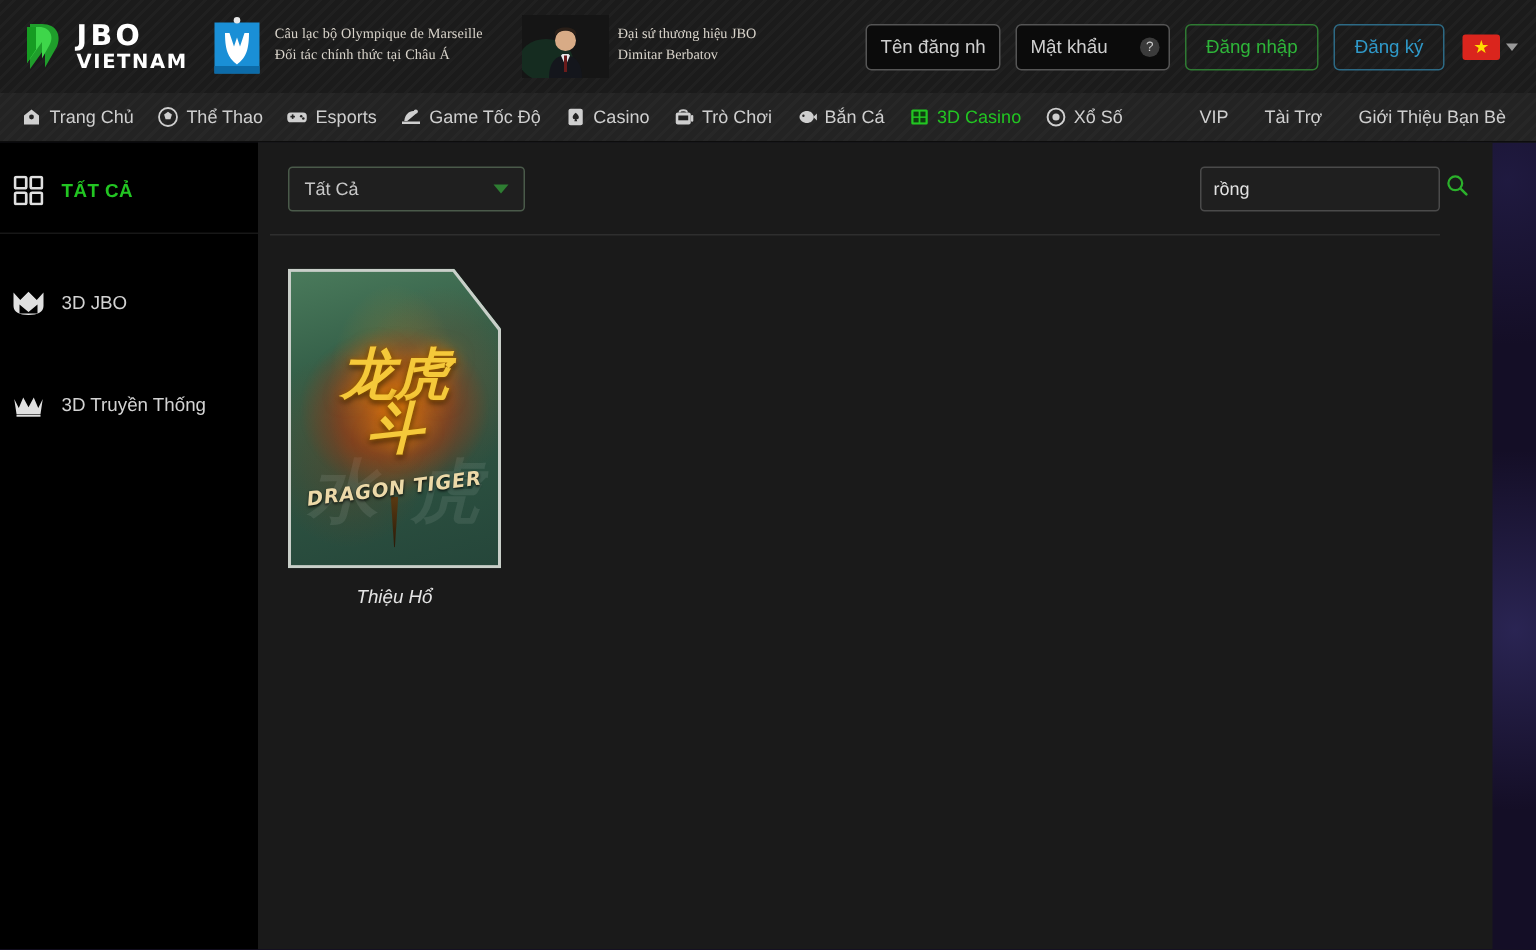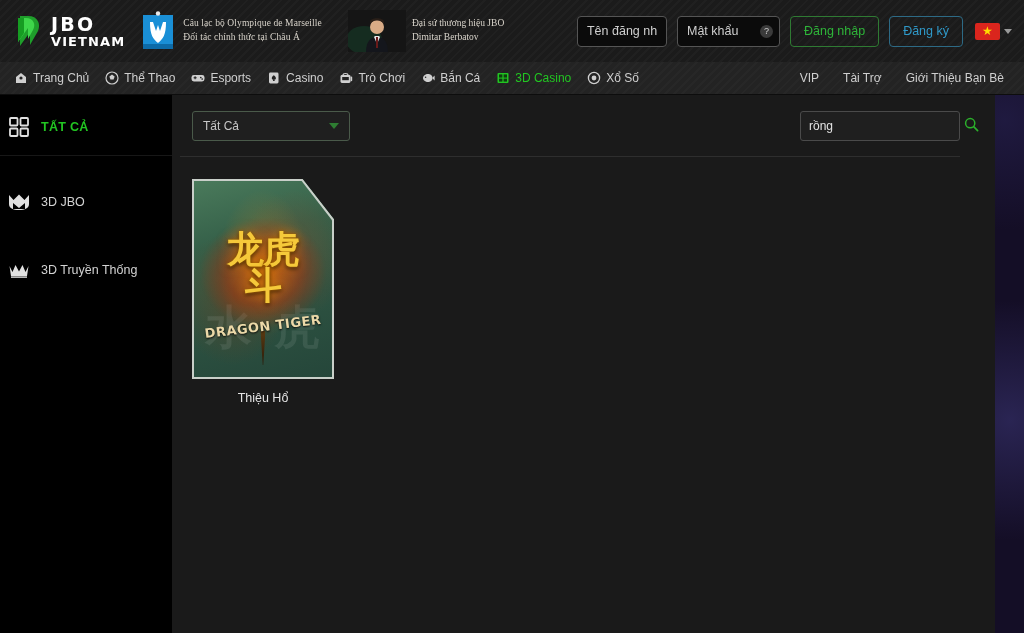--- a/index.html
+++ b/index.html
@@ -177,21 +177,21 @@
     color: #e2e2e2; font-size: 12px;
     font-family: "Liberation Sans", sans-serif;
   }
   .divider {
     position: absolute; left: 8px; right: 35px; top: 61px;
     height: 1px; background: #2e2e2e;
   }
 
   
   .grid { padding: 22px 0 0 20px; display: flex; flex-wrap: wrap; gap: 20px; }
-  .card { width: 142px; cursor: pointer; }
+  .card { width: 142px; cursor: pointer; font-style: italic; }
   .thumb {
     width: 142px; height: 200px; position: relative; overflow: hidden;
     background:
       linear-gradient(160deg, #3f6b50 0%, #2f5a43 35%, #2a4e3c 70%, #24453a 100%);
     clip-path: polygon(0 0, 78% 0, 100% 20%, 100% 100%, 0 100%);
   }
   .thumb-border {
     position: absolute; inset: 0;
     clip-path: polygon(0 0, 78% 0, 100% 20%, 100% 100%, 0 100%);
     background: #c9cfc9;
@@ -351,20 +351,30 @@
               <rect x="0.5" y="4" width="13" height="6.5" rx="2.4" fill="#cfcfcf"></rect>
               <rect x="2.6" y="6.2" width="3" height="1.1" fill="#232323"></rect>
               <rect x="3.55" y="5.25" width="1.1" height="3" fill="#232323"></rect>
               <circle cx="9.8" cy="6.5" r="0.85" fill="#232323"></circle>
               <circle cx="11.2" cy="8" r="0.85" fill="#232323"></circle>
             </svg>
         </span>
         <span>Esports</span>
       </div>
 
+      <div class="nav-item">
+        <span class="nav-ico">
+          <svg width="14" height="14" viewBox="0 0 14 14">
+              <path d="M1 10 L13 10 L13 11.6 L1 11.6 Z" fill="#cfcfcf"></path>
+              <path d="M2.5 9.6 C3 5 6 2.5 9.5 3 L10.5 4.6 L4.5 9.6 Z" fill="#cfcfcf"></path>
+              <circle cx="10.2" cy="3.4" r="1.4" fill="#cfcfcf"></circle>
+            </svg>
+        </span>
+        <span>Game Tốc Độ</span>
+      </div>
 
       <div class="nav-item">
         <span class="nav-ico">
           <svg width="14" height="14" viewBox="0 0 14 14">
               <rect x="2" y="1.5" width="9.5" height="11" rx="1.4" fill="#cfcfcf"></rect>
               <path d="M6.8 4.2 C5.3 5.4 4.8 6.3 4.8 7.2 C4.8 8.1 5.5 8.7 6.3 8.4 L5.9 9.9 L7.8 9.9 L7.4 8.4 C8.2 8.7 8.9 8.1 8.9 7.2 C8.9 6.3 8.3 5.4 6.8 4.2 Z" fill="#232323"></path>
             </svg>
         </span>
         <span>Casino</span>
       </div>

